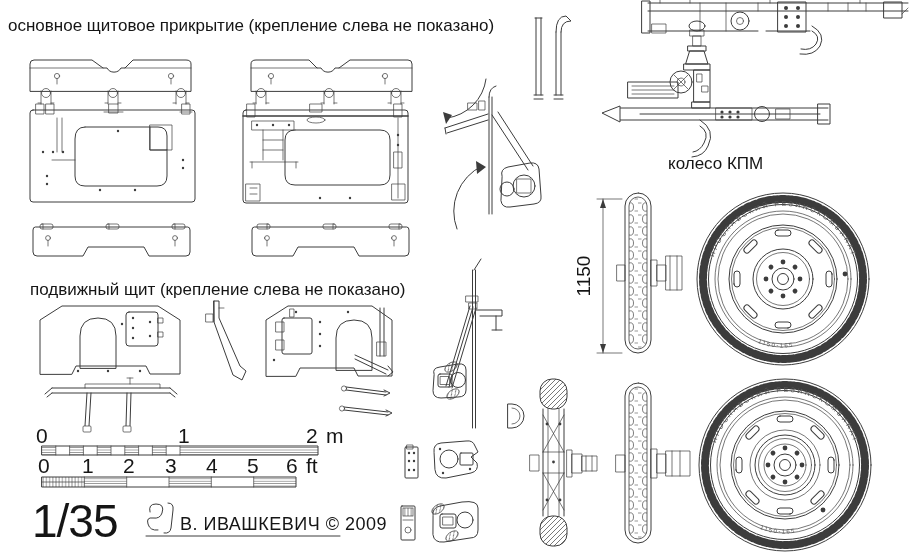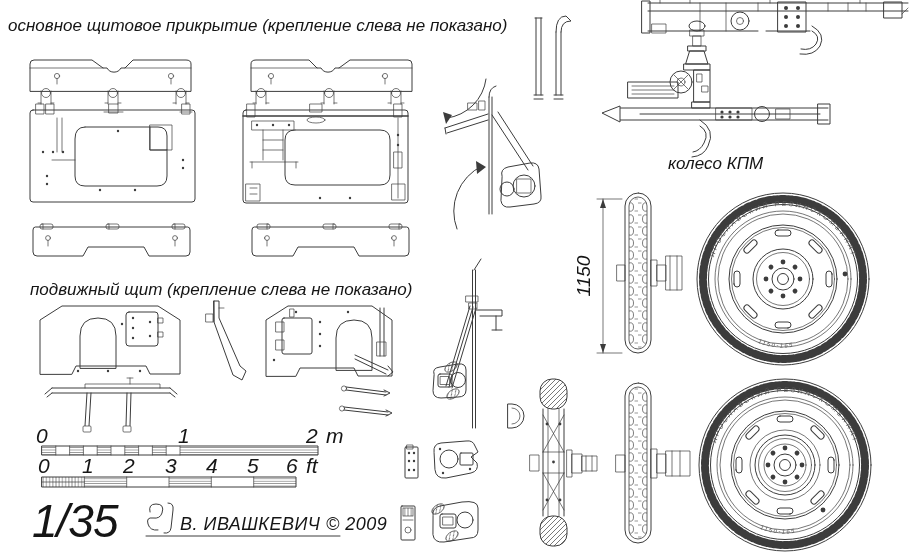--- a/index.html
+++ b/index.html
@@ -1,17 +1,17 @@
 <!DOCTYPE html>
 <html><head>
 <meta charset="utf-8">
 <style>
   html,body{margin:0;padding:0;background:#e8e8e8;}
   .sheet{position:relative;width:912px;height:556px;background:#ffffff;overflow:hidden;
-         font-family:"Liberation Sans","DejaVu Sans",sans-serif;font-style:italic;}
+         font-family:"Liberation Sans","DejaVu Sans",sans-serif;}
   svg{position:absolute;left:0;top:0;}
   svg text{fill:#151515;font-family:"Liberation Sans","DejaVu Sans",sans-serif;}
   .ln{fill:none;stroke:#3c3c3c;stroke-width:1;stroke-linecap:round;stroke-linejoin:round;}
   .lnw{fill:#ffffff;stroke:#3c3c3c;stroke-width:1;stroke-linejoin:round;}
   .thn{stroke-width:.7;}
   .thk{stroke-width:1.5;}
   .dot{fill:#3c3c3c;stroke:none;}
   .title{font-size:17px;}
   .rlbl{font-size:21px;}
   .dim{font-size:19px;}

